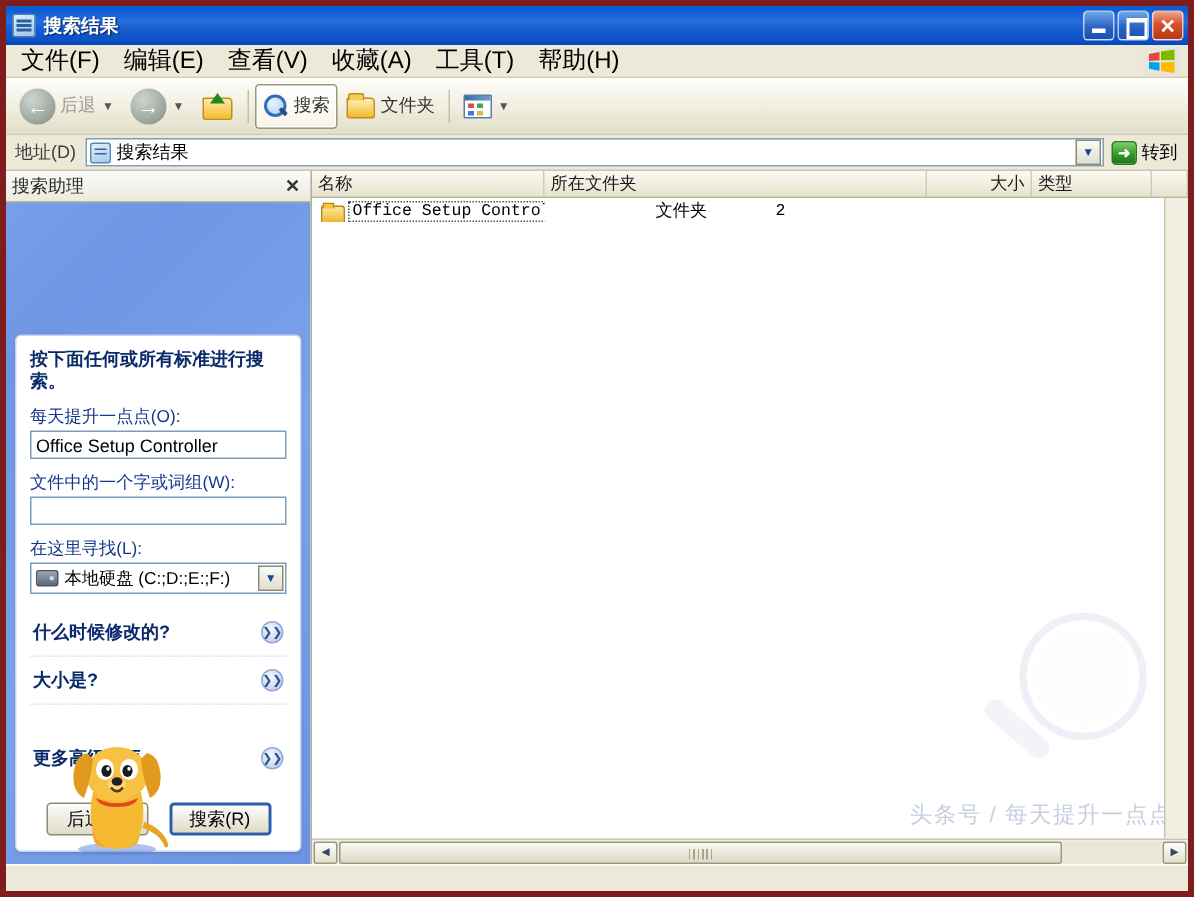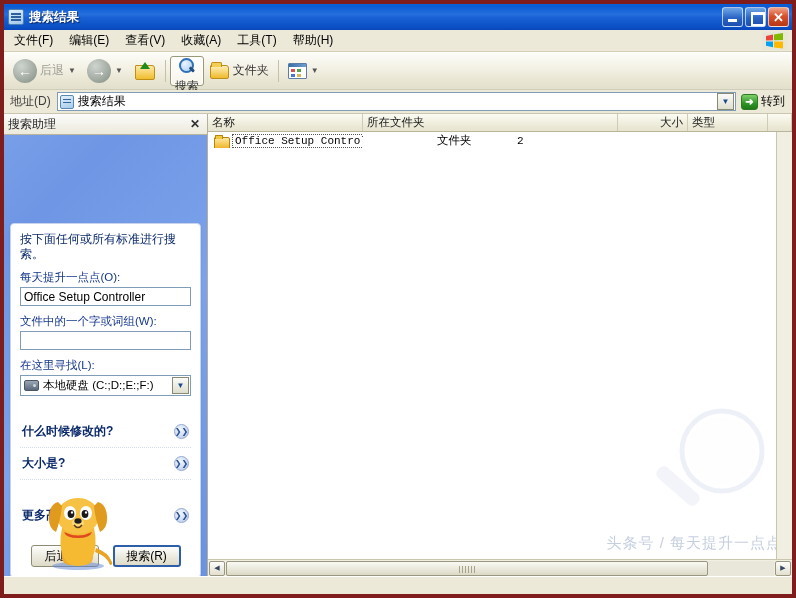--- a/index.html
+++ b/index.html
@@ -64,21 +64,21 @@
   .wbtn.close span { line-height: 1; font-size: 13px; }
 
   
   .menubar {
     height: 22px; background: #ece9d8;
     border-bottom: 1px solid #d4d0b8;
     display: flex; align-items: center; padding-left: 2px;
     flex: none; position: relative;
   }
   .menu-item {
-    padding: 2px 8px; font-size: 12px; color: #000;
+    padding: 2px 8px; font-size: 16px; color: #000;
     white-space: nowrap; cursor: default;
   }
   .menu-logo {
     position: absolute; right: 4px; top: 2px;
     width: 26px; height: 18px;
   }
 
   
   .toolbar {
     height: 38px;
@@ -89,21 +89,20 @@
   }
   .tb-btn {
     height: 30px; display: flex; align-items: center;
     padding: 0 4px; border: 1px solid transparent; border-radius: 3px;
     gap: 3px; color: #333; font-size: 12px; white-space: nowrap;
   }
   .tb-btn.pressed {
     border: 1px solid #9a9a7a;
     background: linear-gradient(180deg,#fff,#f7f5ea);
     box-shadow: inset 0 0 0 1px #fff;
-    flex-direction: column;
   }
   .tb-btn.disabled { color: #9c9c94; }
   .tb-sep {
     width: 1px; height: 22px; background: #c4c0aa;
     margin: 0 3px;
   }
   .circ {
     width: 24px; height: 24px; border-radius: 50%;
     display: flex; align-items: center; justify-content: center;
     font-size: 14px; font-weight: bold; color: #fff;
@@ -216,32 +215,32 @@
   .sp-close{ font-size:12px;color:#333;font-weight:bold;padding:0 3px; }
   .sp-body{ flex:1; overflow:hidden; position:relative; padding:0; }
   .sp-card{
     position:absolute; left:6px; right:6px; top:88px;
     background:#fff; border:1px solid #c8d4ee;
     border-radius:4px;
     box-shadow:0 1px 2px rgba(0,0,0,.12);
     padding:8px 9px 10px 9px;
   }
   .sp-prompt{
-    font-size:12px;font-weight:normal;color:#0b2a6b;
+    font-size:12px;font-weight:bold;color:#0b2a6b;
     line-height:15px; margin-bottom:8px;
   }
   .sp-label{ font-size:11.5px;color:#15388c;margin-bottom:2px; display:block; }
   .sp-input{
     width:100%; height:19px; border:1px solid #7f9db9;
     background:#fff; font-size:12px; font-family:"Liberation Sans",sans-serif;
     padding:0 3px; color:#000; margin-bottom:8px;
   }
   .sp-select{
     width:100%; height:21px; border:1px solid #7f9db9; background:#fff;
-    display:flex;align-items:center;gap:4px;padding:0 0 0 3px;margin-bottom:20px;
+    display:flex;align-items:center;gap:4px;padding:0 0 0 3px;margin-bottom:10px;
   }
   .drive-ico{
     width:15px;height:11px;flex:none;border-radius:2px;
     background:linear-gradient(180deg,#9aa6b4,#5b6a7c);
     border:1px solid #4a5663; position:relative;
   }
   .drive-ico::after{
     content:"";position:absolute;right:2px;top:3px;width:3px;height:3px;
     background:#cfd8e2;border-radius:50%;
   }

